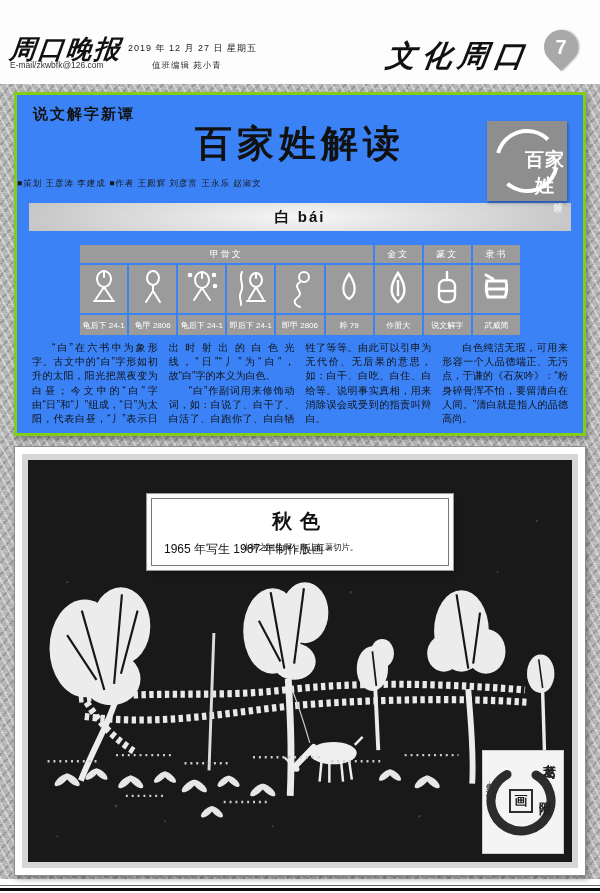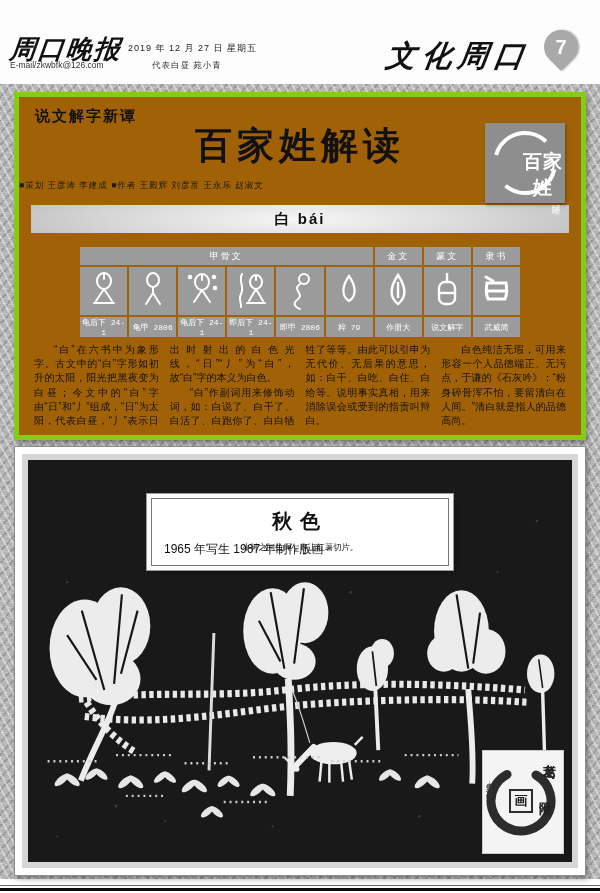--- a/index.html
+++ b/index.html
@@ -19,39 +19,39 @@
   .pin span{position:absolute;inset:0;display:flex;align-items:center;justify-content:center;
         transform:rotate(45deg);color:#fff;font-size:20px;font-weight:bold;}
   .head-rule{position:absolute;left:0;right:0;top:66px;height:1px;background:#8a8a8a;}
   
   .texture{position:absolute;left:0;right:0;top:84px;bottom:14px;background-color:#b4b4b4;
      background-image:
        repeating-linear-gradient(62deg, rgba(255,255,255,.38) 0 2px, rgba(255,255,255,0) 2px 7px),
        repeating-linear-gradient(-48deg, rgba(92,92,92,.30) 0 2px, rgba(92,92,92,0) 2px 8px),
        repeating-linear-gradient(8deg, rgba(255,255,255,.22) 0 1px, rgba(255,255,255,0) 1px 5px);}
   
-  .box1{position:absolute;left:14px;right:14px;top:92px;height:338px;background:#a16207;
-        border:5px solid #84cc16;box-shadow:2px 3px 5px rgba(0,0,0,.35);}
+  .box1{position:absolute;left:14px;right:14px;top:92px;height:338px;background:#3b82f6;
+        border:3px solid #84cc16;box-shadow:2px 3px 5px rgba(0,0,0,.35);}
   .kicker{position:absolute;top:10px;left:16px;font-size:15px;font-weight:bold;letter-spacing:2px;}
   .main-title{text-align:center;margin-top:24px;font-size:37px;font-weight:900;letter-spacing:5px;
         font-family:"DejaVu Serif",serif;}
   .byline{text-align:left;font-size:8.5px;color:#1a1a1a;margin-top:9px;letter-spacing:1px;}
   .badge{position:absolute;right:16px;top:26px;width:80px;height:80px;background:#8e8e8e;
         box-shadow:1px 2px 3px rgba(0,0,0,.35);}
   .badge svg{position:absolute;inset:0;}
   .badge .b1{position:absolute;left:0;right:0;top:26px;text-align:center;color:#fff;
         font-size:19px;font-weight:900;letter-spacing:1px;font-family:"DejaVu Serif",serif;padding-left:36px;}
   .badge .b2{position:absolute;right:3px;bottom:2px;color:#f2f2f2;font-size:9px;
         writing-mode:vertical-rl;letter-spacing:2px;}
   .char-bar{margin:13px 12px 0;height:28px;line-height:28px;text-align:center;font-size:15px;
         font-weight:bold;letter-spacing:2px;
         background:radial-gradient(ellipse 60% 160% at 50% 50%, #f6f6f6 0%, #d9d9d9 55%, #bdbdbd 100%);}
   
   table.glyphs{margin:12px auto 0;border-collapse:separate;border-spacing:2px;table-layout:fixed;
-        width:424px;font-family:Liberation Mono, monospace;}
+        width:424px;}
   table.glyphs td,table.glyphs th{background:#9b9b9b;color:#fff;text-align:center;
         font-size:8px;font-weight:normal;padding:0;}
   table.glyphs th{height:18px;font-size:9px;letter-spacing:2px;}
   table.glyphs td.g{height:48px;}
   table.glyphs td.c{height:20px;}
   
   .body-cols{margin:4px 15px 0;height:97px;column-count:4;column-gap:11px;column-fill:auto;
         font-size:10px;line-height:1.42;text-align:justify;overflow:hidden;}
   .body-cols p{margin:0;text-indent:2em;}
   
@@ -87,21 +87,21 @@
 </style>
 </head>
 <body>
 
 <div class="page">
 
   <div class="header">
     <div class="masthead">周口晚报</div>
     <div class="head-date">2019 年 12 月 27 日  星期五</div>
     <div class="head-mail">E-mail/zkwbfk@126.com</div>
-    <div class="head-editor">代表白昼  苑小青</div>
+    <div class="head-editor">值班编辑  苑小青</div>
     <div class="section-title">文化周口</div>
     <div class="pin">
       <span>7</span>
     </div>
     <div class="head-rule"></div>
   </div>
 
   <div class="texture"></div>
 
   <div class="box1">

